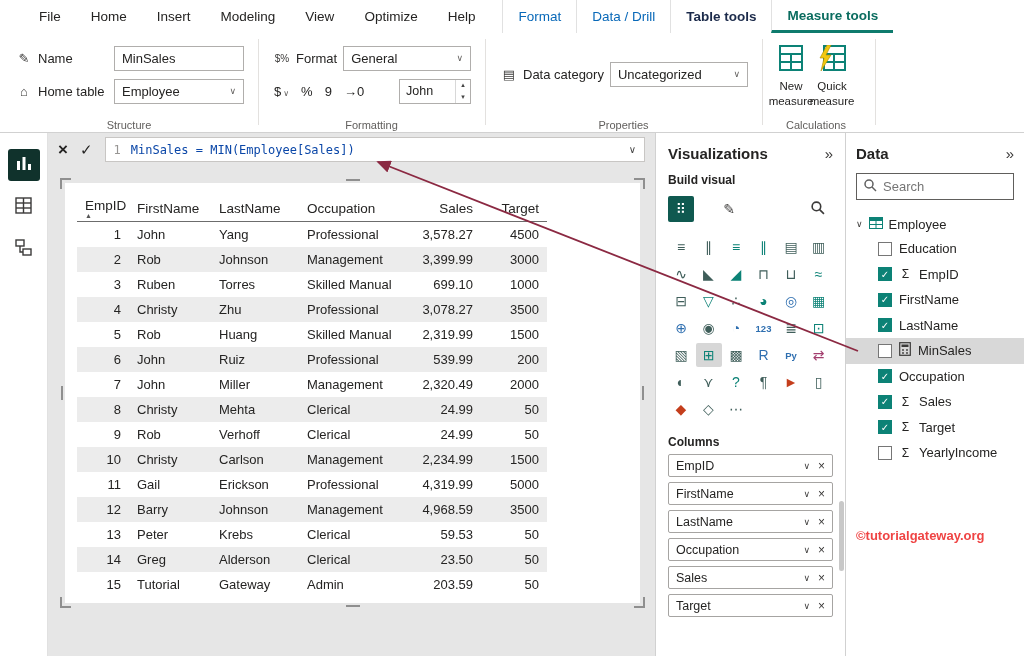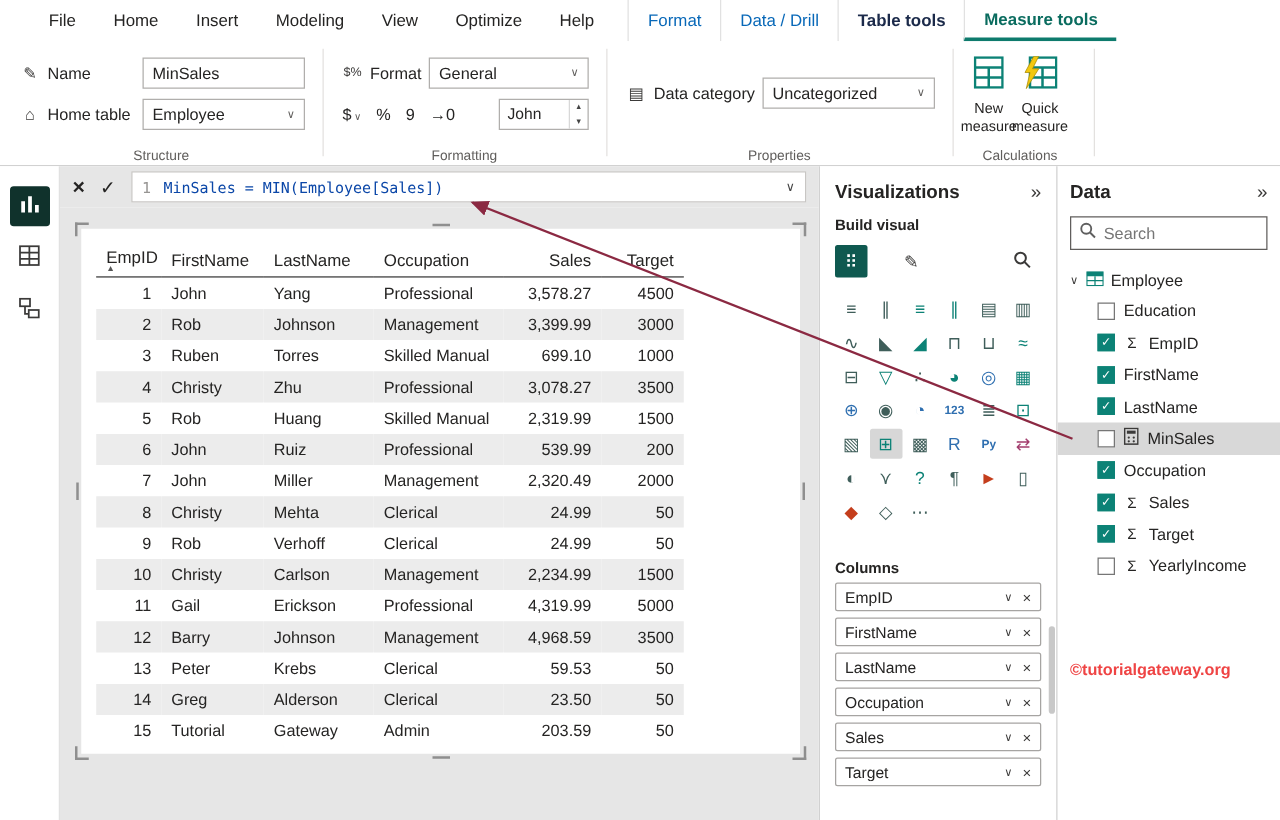--- a/index.html
+++ b/index.html
@@ -78,21 +78,21 @@
   .build-label { font-size:12px; font-weight:700; margin-top:8px; }
   .vmodes { display:flex; align-items:center; margin-top:8px; height:28px; }
   .vmode { width:26px; height:26px; display:flex; align-items:center; justify-content:center; font-size:14px; color:#3b3a39; cursor:pointer; }
   .vmode.selected { background:#0f5950; color:#fff; border-radius:2px; }
   .vmode.m2 { margin-left:22px; }
   .vmode.m3 { margin-left:62px; }
   .vgrid { margin-top:12px; display:grid; grid-template-columns:repeat(6,27.5px); row-gap:3px; }
   .vicon { width:26px; height:24px; display:flex; align-items:center; justify-content:center; font-size:14px; cursor:pointer; border-radius:2px; }
   .vicon.txt { font-size:9.5px; font-weight:700; }
   .vicon.selected { background:#d7d7d7; }
-  .columns-label { margin-top:26px; font-size:12px; font-weight:700; }
+  .columns-label { margin-top:14px; font-size:12px; font-weight:700; }
   .pill { margin-top:5px; height:23px; border:1px solid #a6a4a2; border-radius:2px; background:#fff; display:flex; align-items:center; padding:0 7px; font-size:12.5px; cursor:pointer; }
   .pill-label { flex:1; white-space:nowrap; overflow:hidden; }
   .pill .chev { font-size:9px; color:#3b3a39; margin-right:8px; }
   .pill .close { font-size:12px; color:#3b3a39; }
   .vscroll { position:absolute; right:1px; top:368px; width:5px; height:70px; background:#c8c8c8; border-radius:3px; cursor:pointer; }
 
   
   .datapane { position:absolute; top:133px; left:845px; width:179px; bottom:0; background:#fff; border-left:1px solid #d1d1d1; padding:8px 10px 0; overflow:hidden; }
   .searchbox { margin-top:8px; height:27px; border:1px solid #605e5c; display:flex; align-items:center; padding:0 6px; gap:6px; background:#fff; }
   .searchbox input { border:none; outline:none; flex:1; min-width:0; font-size:13px; font-family:inherit; color:#a16207; background:transparent; }

